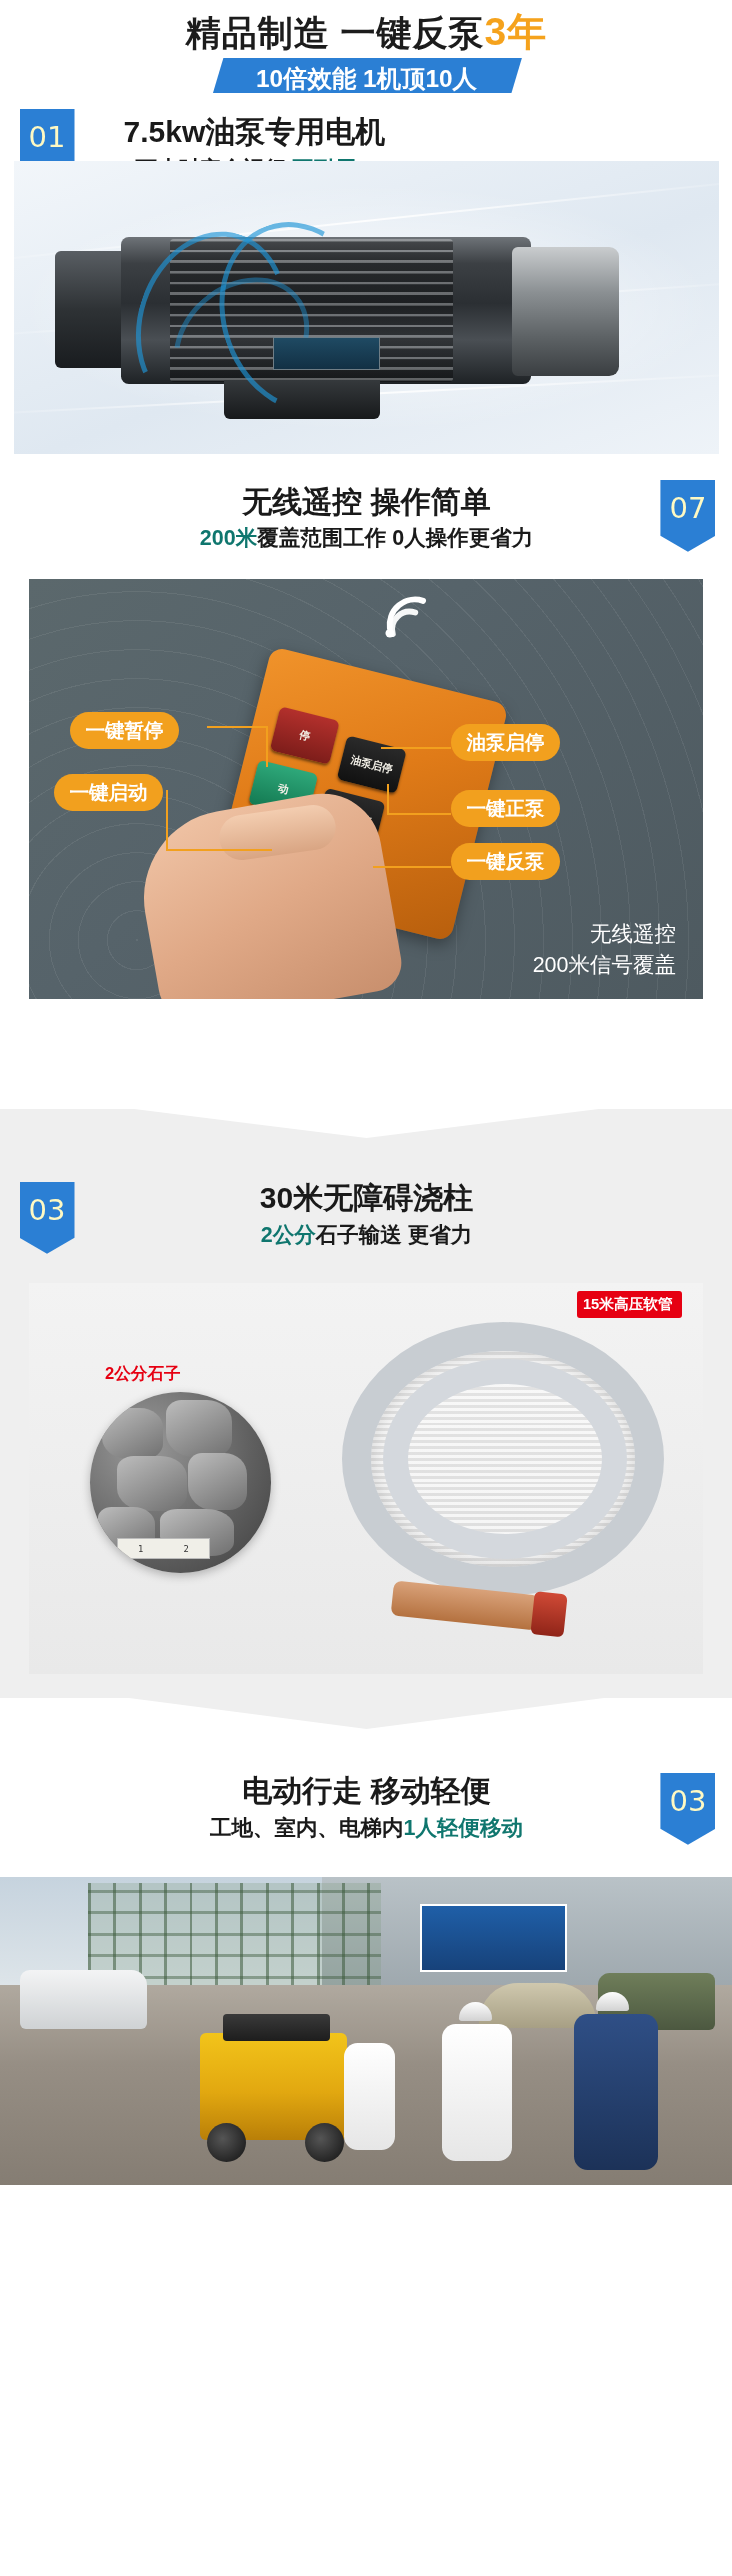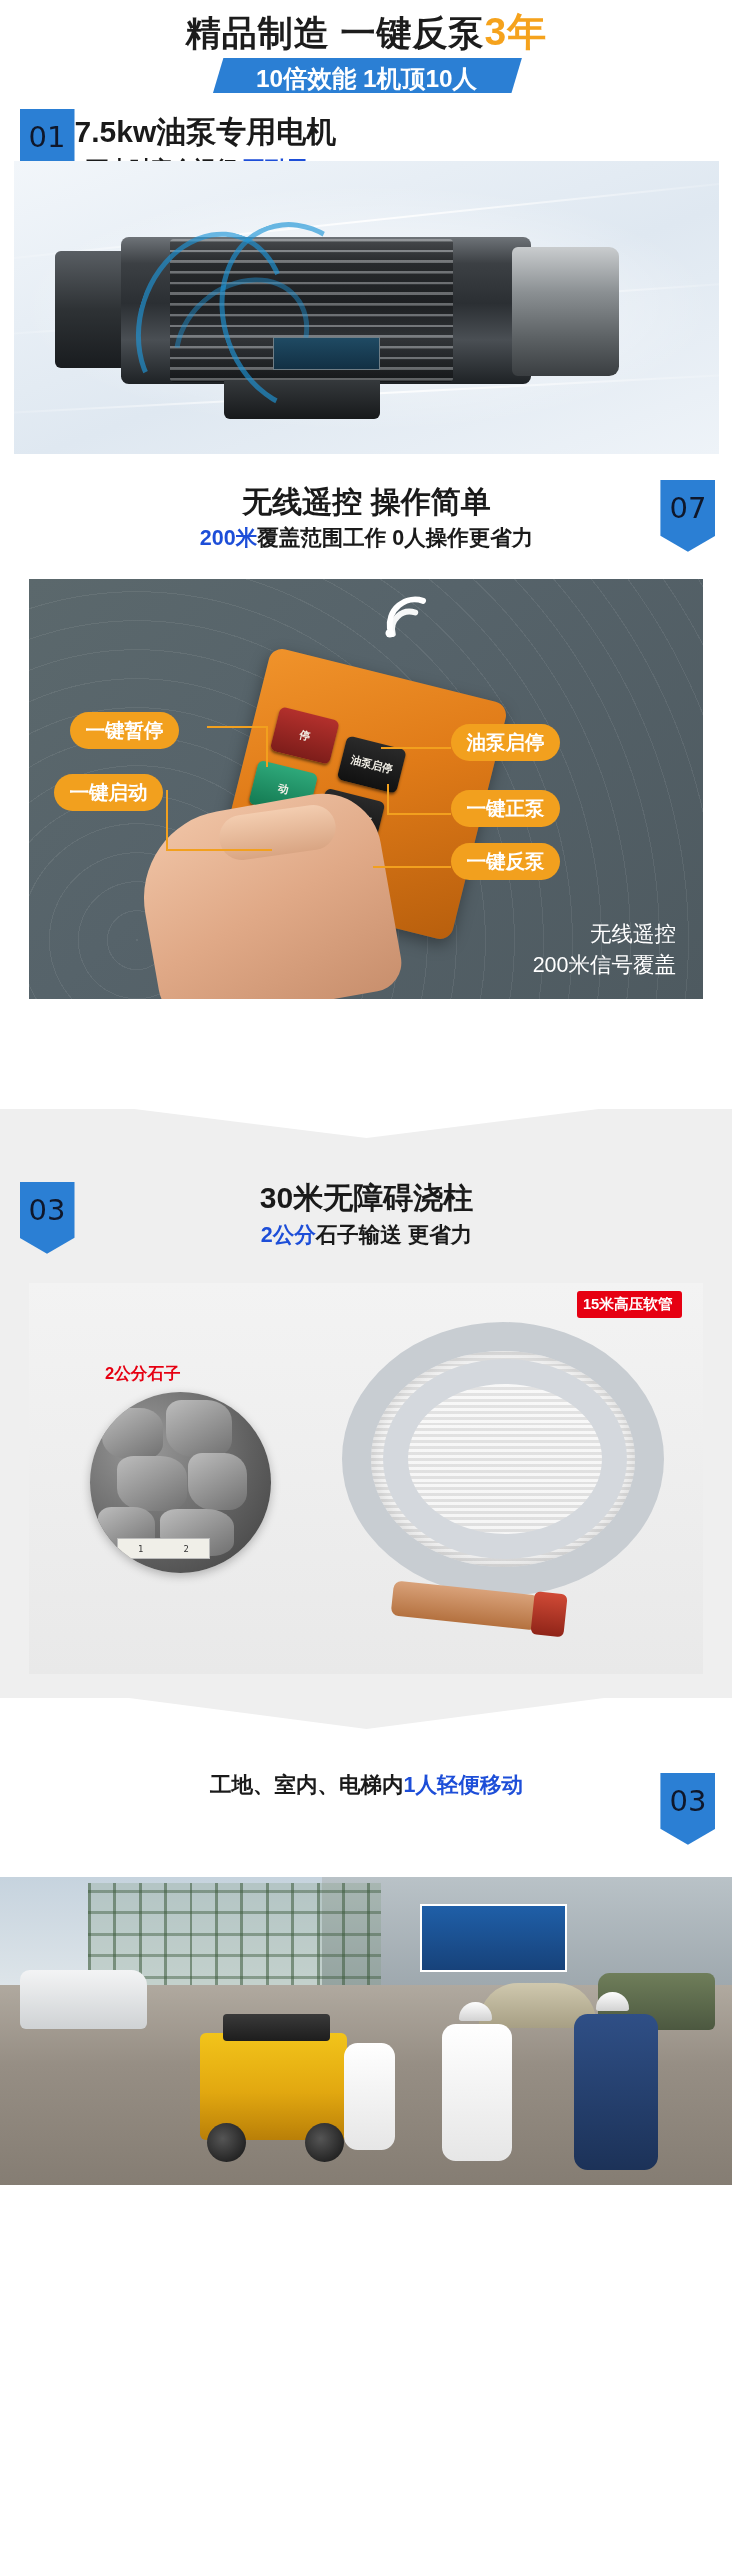--- a/index.html
+++ b/index.html
@@ -47,21 +47,21 @@
     white-space: nowrap;
   }
 
   
   .section { position: relative; width: 733px; }
 
   .badge {
     width: 55px;
     height: 72px;
     background: #2b7fd4;
-    color: #0f172a;
+    color: #fef9c3;
     font-size: 29px;
     font-weight: normal;
     text-align: center;
     line-height: 57px;
     -webkit-clip-path: polygon(0 0, 100% 0, 100% 78%, 50% 100%, 0 78%);
     clip-path: polygon(0 0, 100% 0, 100% 78%, 50% 100%, 0 78%);
     font-family: "DejaVu Sans", sans-serif;
   }
   .sec-title {
     font-size: 30px;
@@ -71,26 +71,26 @@
     white-space: nowrap;
   }
   .sec-sub {
     font-size: 21.5px;
     font-weight: bold;
     color: #1a1a1a;
     line-height: 29px;
     margin-top: 3.9px;
     white-space: nowrap;
   }
-  .red { color: #1d4ed8; }
+  .red { color: #0f766e; }
 
   
   .sec01 { background: #ffffff; padding-top: 15.6px; height: 371px; position: relative; }
   .sec01 .row { display: flex; align-items: flex-start; padding-left: 19.5px; }
-  .sec01 .texts { margin-top: 3.9px; }
+  .sec01 .texts { margin-left: 49px; margin-top: 3.9px; }
 
   .motor-photo {
     position: absolute;
     left: 13.7px; top: 68px;
     width: 705px; height: 293px;
     background:
       radial-gradient(ellipse 70% 60% at 50% 50%, rgba(255,255,255,.85) 0%, rgba(255,255,255,0) 70%),
       linear-gradient(160deg, #f2f6fa 0%, #e7eef5 30%, #dfe8f1 55%, #eef3f8 100%);
     overflow: hidden;
   }
@@ -481,20 +481,21 @@
         </div>
       </div>
     </div>
   </div>
 
   <div class="sep-band2"></div>
 
   <div class="section sec04">
     <div class="sec04-head">
       <div class="texts">
+        <div class="sec-title">电动行走 移动轻便</div>
         <div class="sec-sub">
           <span>工地、室内、电梯内</span><span class="red">1人轻便移动</span>
         </div>
       </div>
       <div class="badge">03</div>
     </div>
 
     <div class="site-photo">
       <div class="sky"></div>
       <div class="building"></div>

